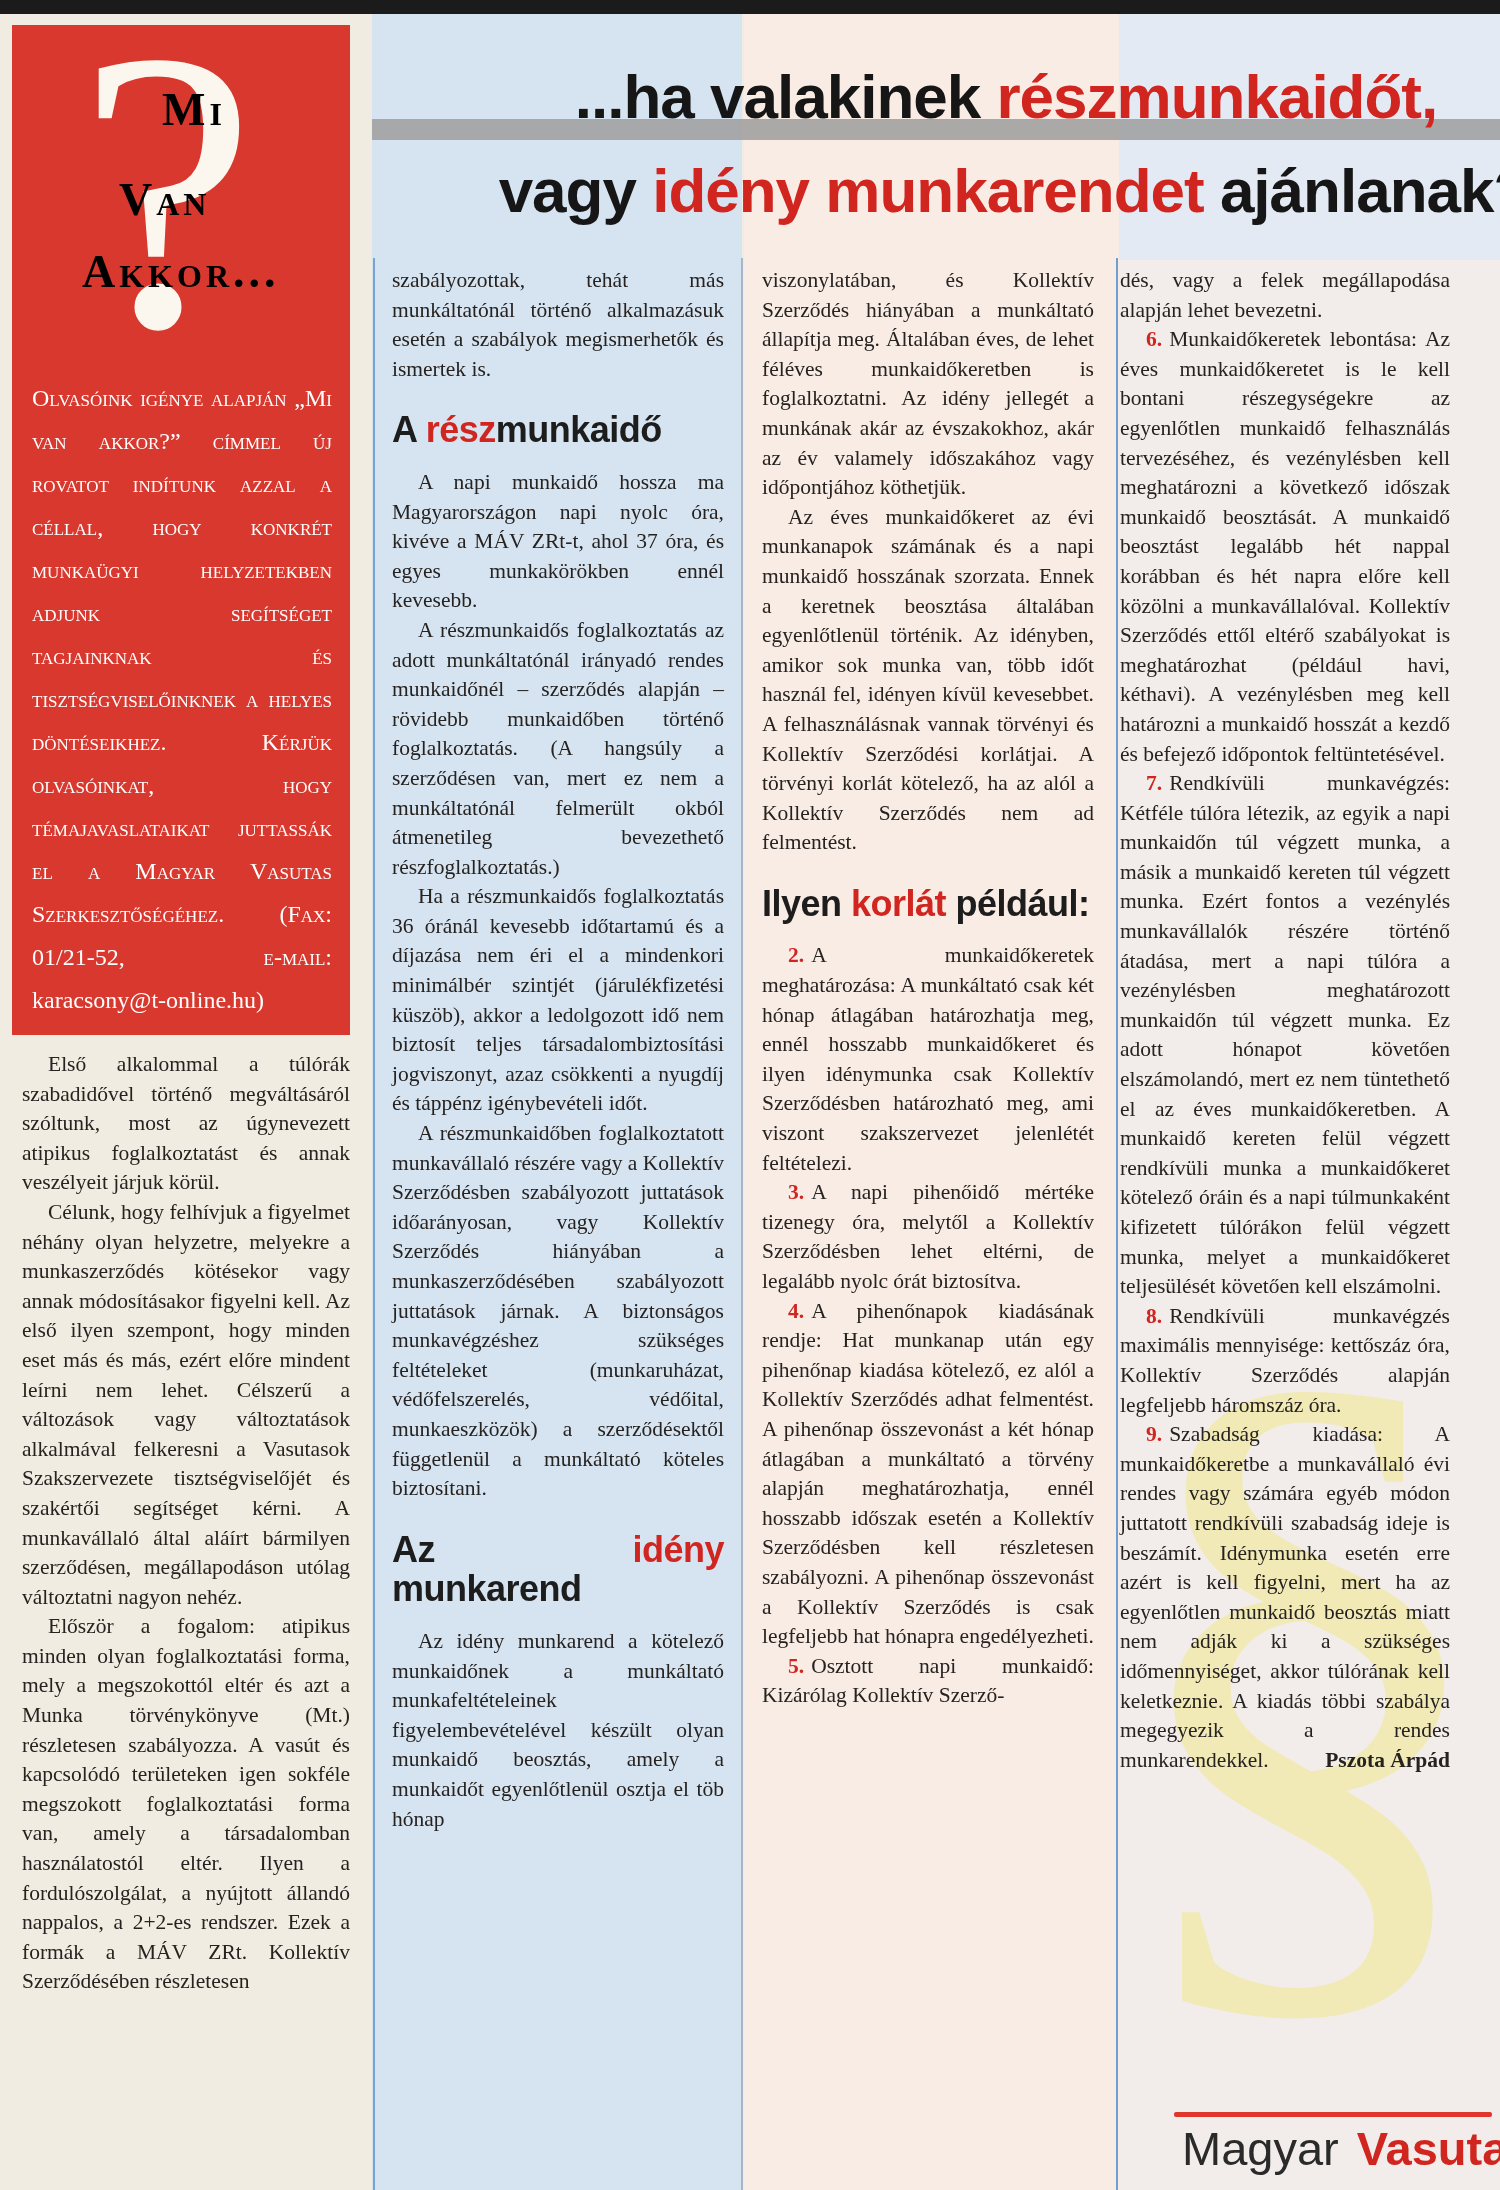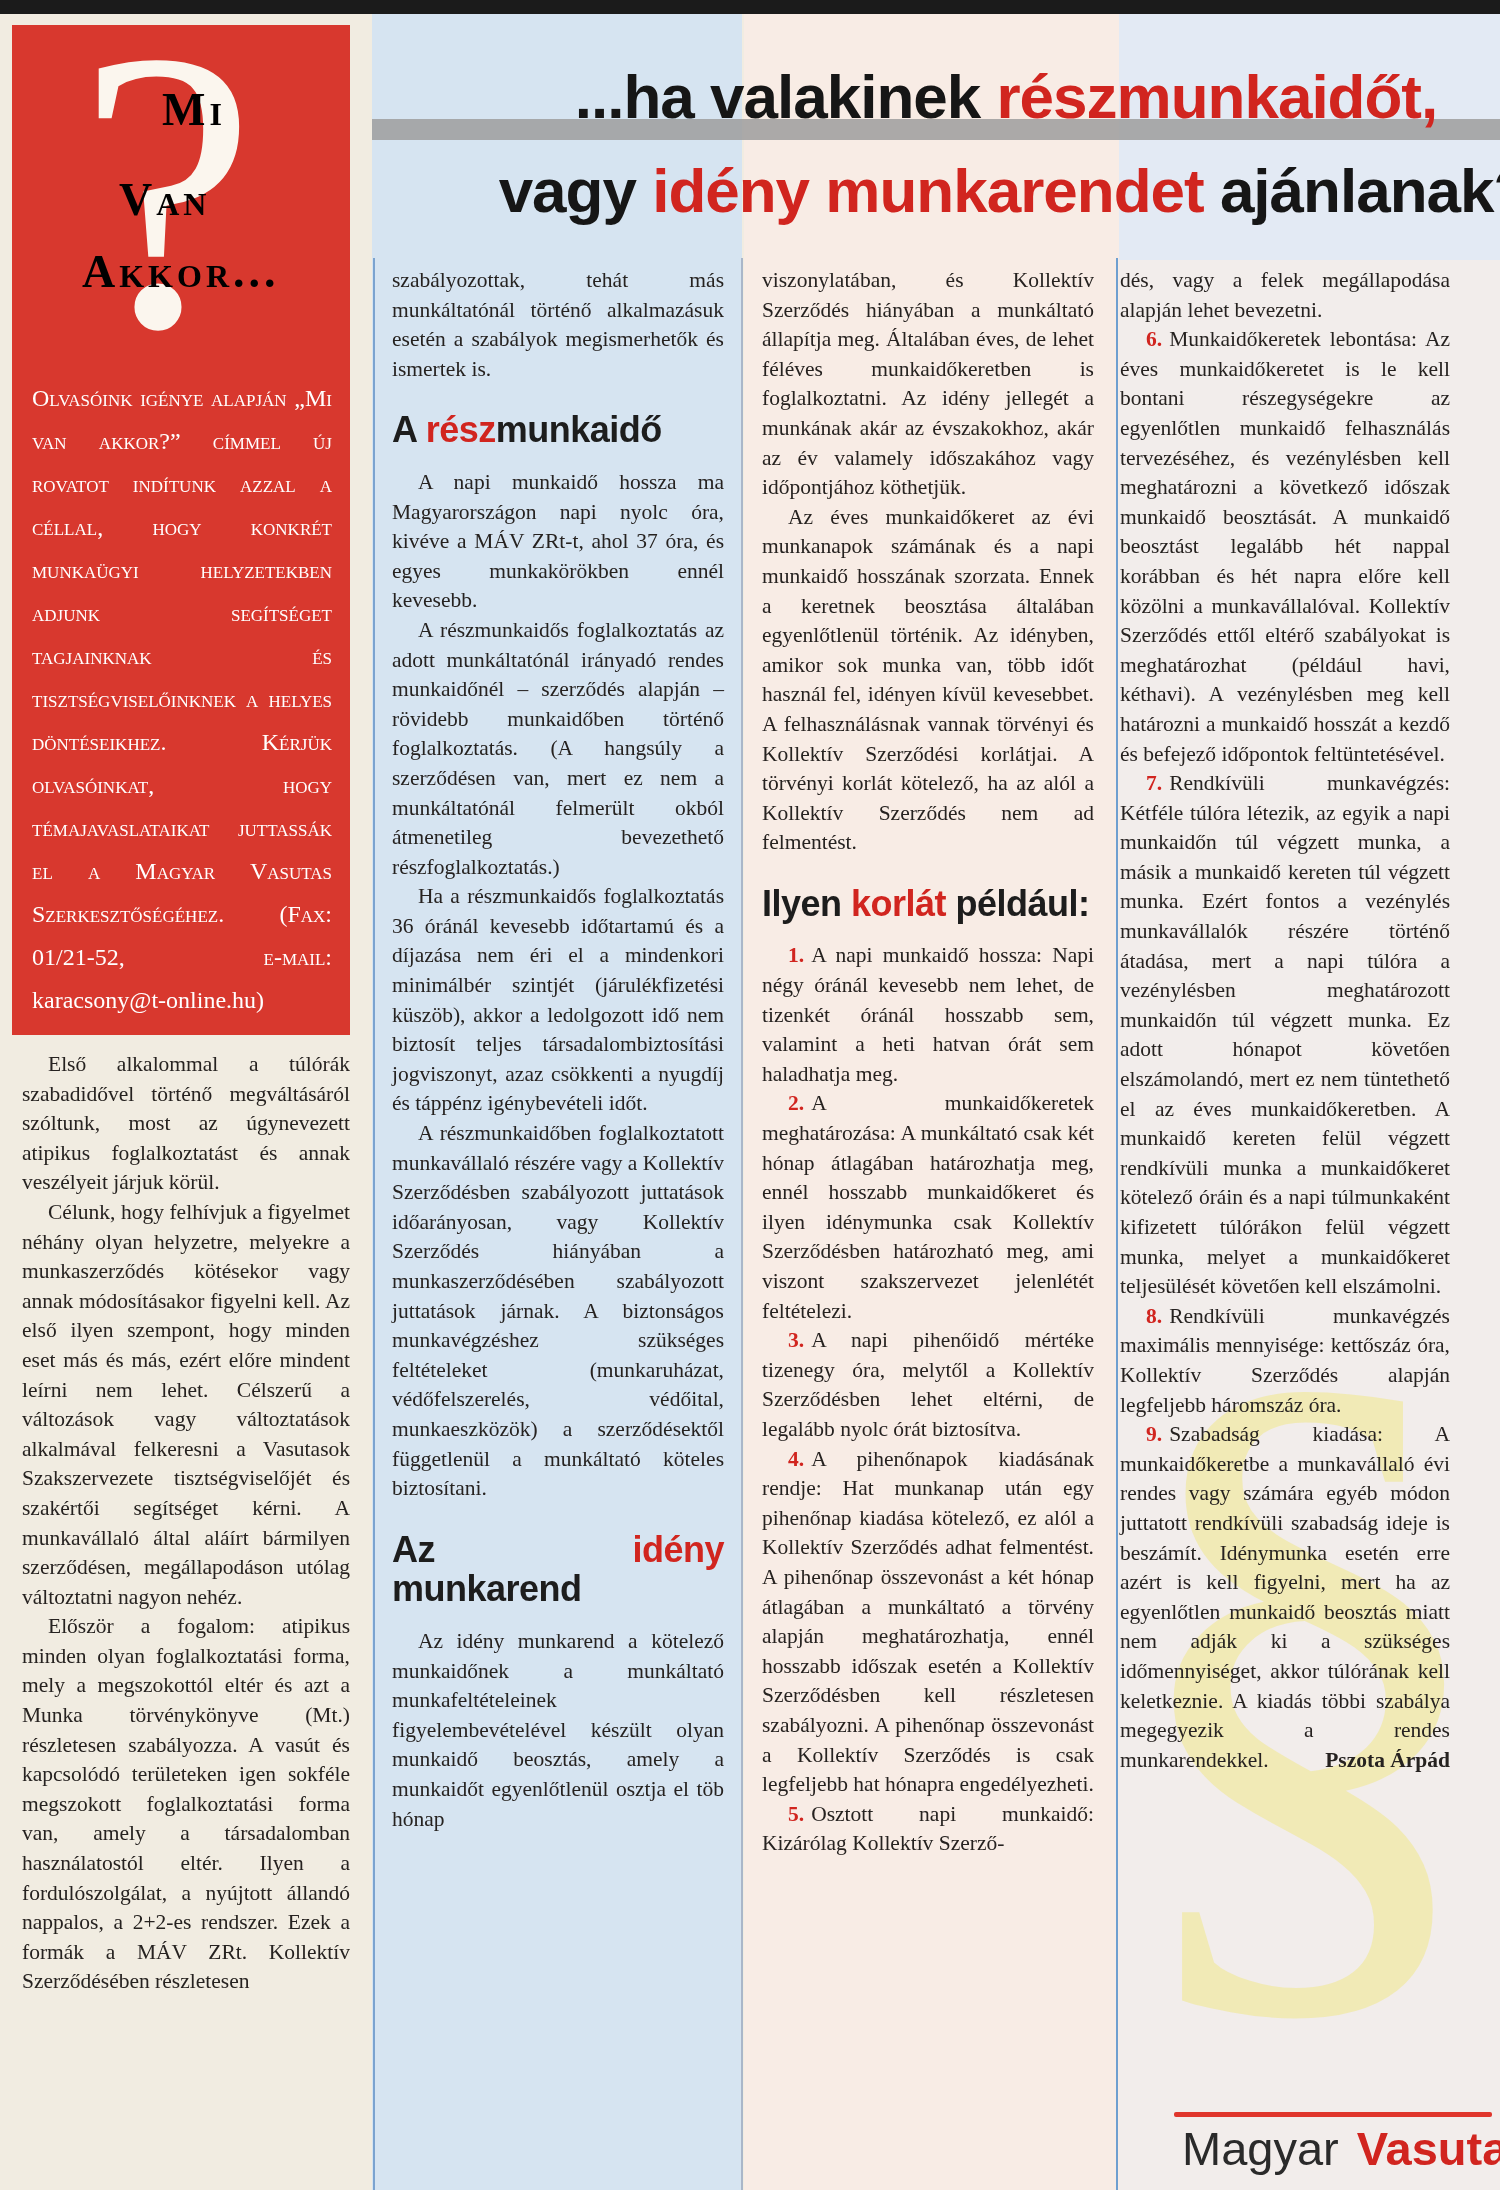--- a/index.html
+++ b/index.html
@@ -109,21 +109,20 @@
     <p class="indent">Ha a részmunkaidős foglalkoztatás 36 óránál kevesebb időtartamú és a díjazása nem éri el a mindenkori minimálbér szintjét (járulékfizetési küszöb), akkor a ledolgozott idő nem biztosít teljes társadalombiztosítási jogviszonyt, azaz csökkenti a nyugdíj és táppénz igénybevételi időt.</p>
     <p class="indent">A részmunkaidőben foglalkoztatott munkavállaló részére vagy a Kollektív Szerződésben szabályozott juttatások időarányosan, vagy Kollektív Szerződés hiányában a munkaszerződésében szabályozott juttatások járnak. A biztonságos munkavégzéshez szükséges feltételeket (munkaruházat, védőfelszerelés, védőital, munkaeszközök) a szerződésektől függetlenül a munkáltató köteles biztosítani.</p>
     <h2 class="sec-head"><span>Az </span><span class="red">idény</span><span> munkarend</span></h2>
     <p class="indent">Az idény munkarend a kötelező munkaidőnek a munkáltató munkafeltételeinek figyelembevételével készült olyan munkaidő beosztás, amely a munkaidőt egyenlőtlenül osztja el töb hónap</p>
   </div>
 
   <div class="abs coltext col3">
     <p>viszonylatában, és Kollektív Szerződés hiányában a munkáltató állapítja meg. Általában éves, de lehet féléves munkaidőkeretben is foglalkoztatni. Az idény jellegét a munkának akár az évszakokhoz, akár az év valamely időszakához vagy időpontjához köthetjük.</p>
     <p class="indent">Az éves munkaidőkeret az évi munkanapok számának és a napi munkaidő hosszának szorzata. Ennek a keretnek beosztása általában egyenlőtlenül történik. Az idényben, amikor sok munka van, több időt használ fel, idényen kívül kevesebbet. A felhasználásnak vannak törvényi és Kollektív Szerződési korlátjai. A törvényi korlát kötelező, ha az alól a Kollektív Szerződés nem ad felmentést.</p>
     <h2 class="sec-head"><span>Ilyen </span><span class="red">korlát</span><span> például:</span></h2>
-    <p class="indent"><span class="li-num">1.</span><span>A napi munkaidő hossza: Napi négy óránál kevesebb nem lehet, de tizenkét óránál hosszabb sem, valamint a heti hatvan órát sem haladhatja meg.</span></p>
     <p class="indent"><span class="li-num">2.</span><span>A munkaidőkeretek meghatározása: A munkáltató csak két hónap átlagában határozhatja meg, ennél hosszabb munkaidőkeret és ilyen idénymunka csak Kollektív Szerződésben határozható meg, ami viszont szakszervezet jelenlétét feltételezi.</span></p>
     <p class="indent"><span class="li-num">3.</span><span>A napi pihenőidő mértéke tizenegy óra, melytől a Kollektív Szerződésben lehet eltérni, de legalább nyolc órát biztosítva.</span></p>
     <p class="indent"><span class="li-num">4.</span><span>A pihenőnapok kiadásának rendje: Hat munkanap után egy pihenőnap kiadása kötelező, ez alól a Kollektív Szerződés adhat felmentést. A pihenőnap összevonást a két hónap átlagában a munkáltató a törvény alapján meghatározhatja, ennél hosszabb időszak esetén a Kollektív Szerződésben kell részletesen szabályozni. A pihenőnap összevonást a Kollektív Szerződés is csak legfeljebb hat hónapra engedélyezheti.</span></p>
     <p class="indent"><span class="li-num">5.</span><span>Osztott napi munkaidő: Kizárólag Kollektív Szerző-</span></p>
   </div>
 
   <div class="abs coltext col4">
     <p>dés, vagy a felek megállapodása alapján lehet bevezetni.</p>
     <p class="indent"><span class="li-num">6.</span><span>Munkaidőkeretek lebontása: Az éves munkaidőkeretet is le kell bontani részegységekre az egyenlőtlen munkaidő felhasználás tervezéséhez, és vezénylésben kell meghatározni a következő időszak munkaidő beosztását. A munkaidő beosztást legalább hét nappal korábban és hét napra előre kell közölni a munkavállalóval. Kollektív Szerződés ettől eltérő szabályokat is meghatározhat (például havi, kéthavi). A vezénylésben meg kell határozni a munkaidő hosszát a kezdő és befejező időpontok feltüntetésével.</span></p>
     <p class="indent"><span class="li-num">7.</span><span>Rendkívüli munkavégzés: Kétféle túlóra létezik, az egyik a napi munkaidőn túl végzett munka, a másik a munkaidő kereten túl végzett munka. Ezért fontos a vezénylés munkavállalók részére történő átadása, mert a napi túlóra a vezénylésben meghatározott munkaidőn túl végzett munka. Ez adott hónapot követően elszámolandó, mert ez nem tüntethető el az éves munkaidőkeretben. A munkaidő kereten felül végzett rendkívüli munka a munkaidőkeret kötelező óráin és a napi túlmunkaként kifizetett túlórákon felül végzett munka, melyet a munkaidőkeret teljesülését követően kell elszámolni.</span></p>

